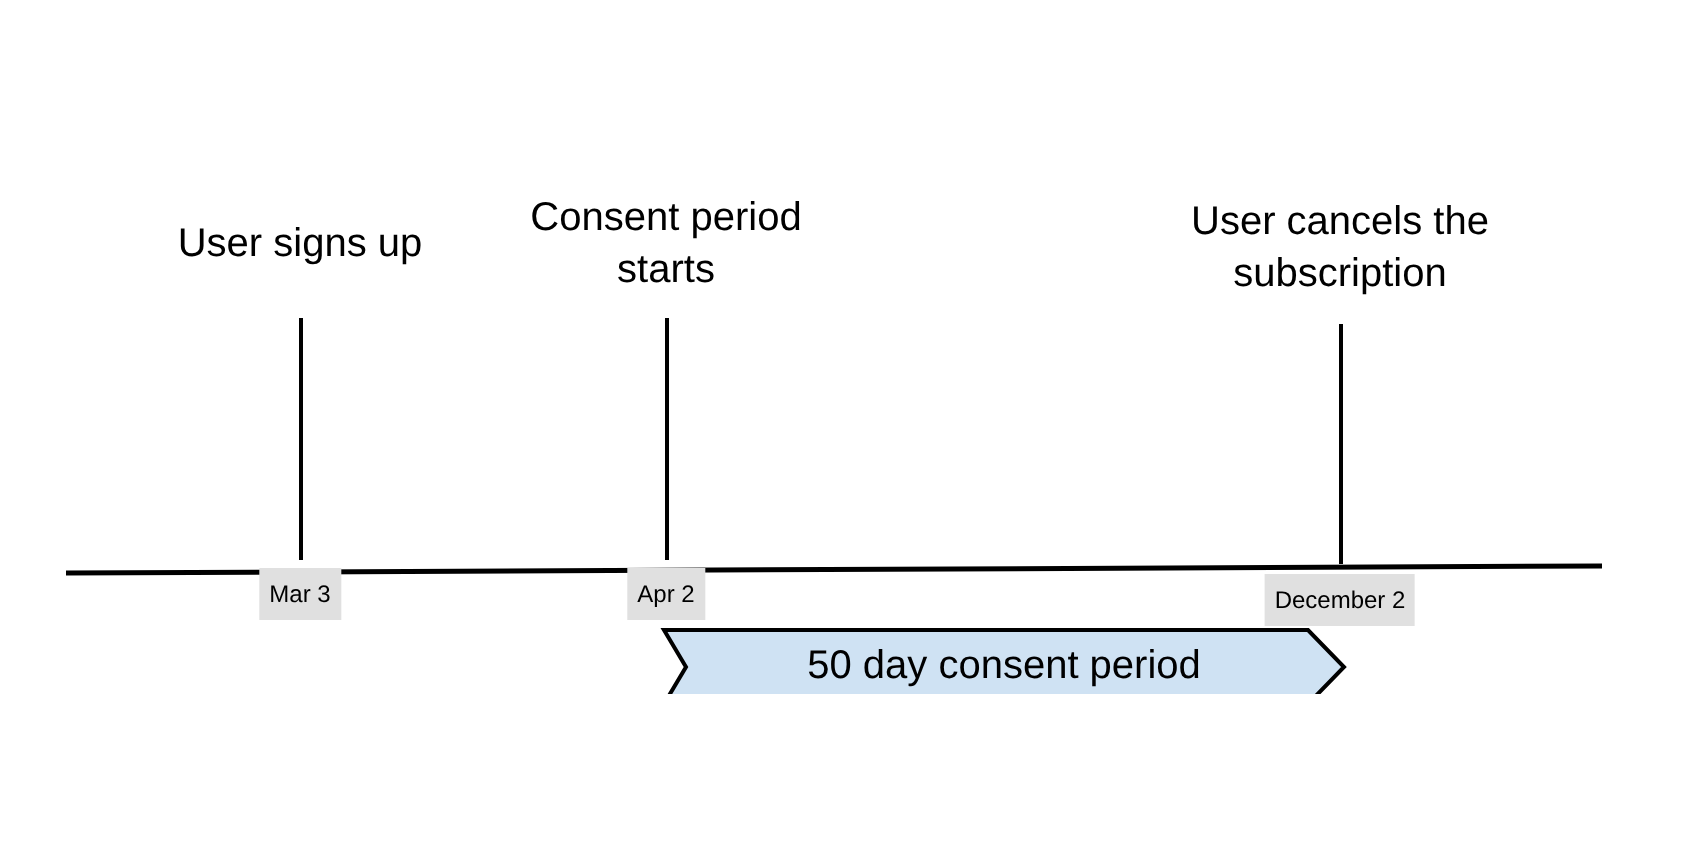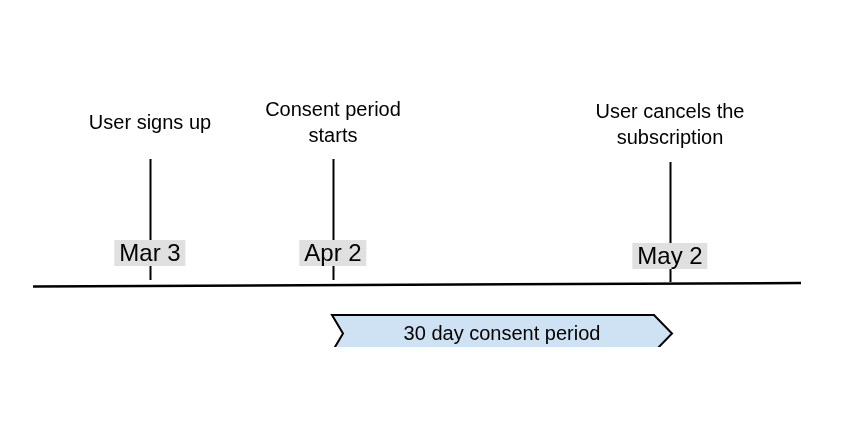--- a/index.html
+++ b/index.html
@@ -30,25 +30,26 @@
     color: #000000;
     white-space: normal;
   }
   .title-1 { left: 150px; top: 109px; width: 160px; }
   .title-2 { left: 333px; top: 96px;  width: 170px; }
   .title-3 { left: 670px; top: 98px;  width: 190px; }
   .date-label {
     position: absolute;
     transform: translateX(-50%);
     background: #e0e0e0;
-    font-size: 24px;
+    font-size: 12px;
     line-height: 26px;
     padding: 0 5px;
     white-space: nowrap;
     color: #000000;
+    margin-top: 44px;
   }
   .date-1 { left: 150px; top: 240px; }
   .date-2 { left: 333px; top: 240px; text-align: center; }
   .date-3 { left: 670px; top: 243px; }
   .banner-label {
     position: absolute;
     left: 332px;
     top: 315px;
     width: 340px;
     height: 37px;
@@ -74,17 +75,17 @@
 
     <polygon points="332,315 654,315 672,333.5 654,352 332,352 343,333.5" stroke="#000000" stroke-width="2" stroke-linejoin="miter" fill="#cfe2f3"></polygon>
   </svg>
 
   <div class="milestone-title title-1">User signs up</div>
   <div class="milestone-title title-2">Consent period starts</div>
   <div class="milestone-title title-3">User cancels the subscription</div>
 
   <div class="date-label date-1">Mar 3</div>
   <div class="date-label date-2">Apr 2</div>
-  <div class="date-label date-3">May 2</div>
+  <div class="date-label date-3">December 2</div>
 
-  <div class="banner-label">30 day consent period</div>
+  <div class="banner-label">50 day consent period</div>
 
 </div>
 
 </body></html>

